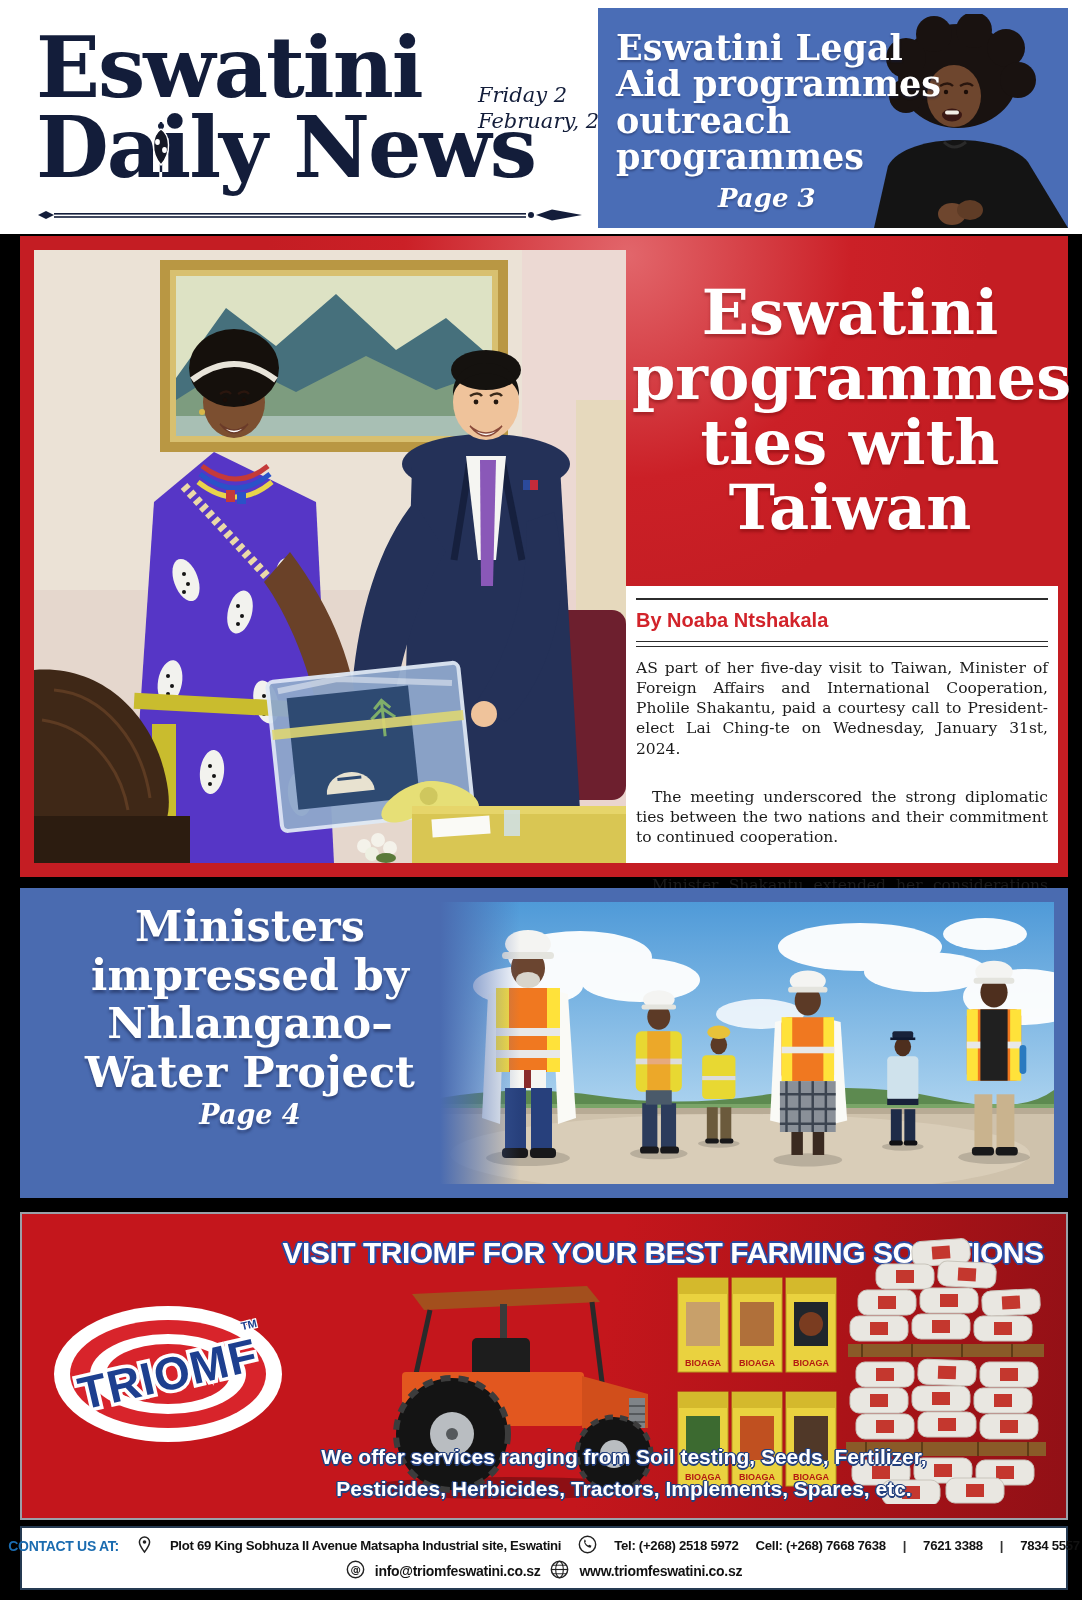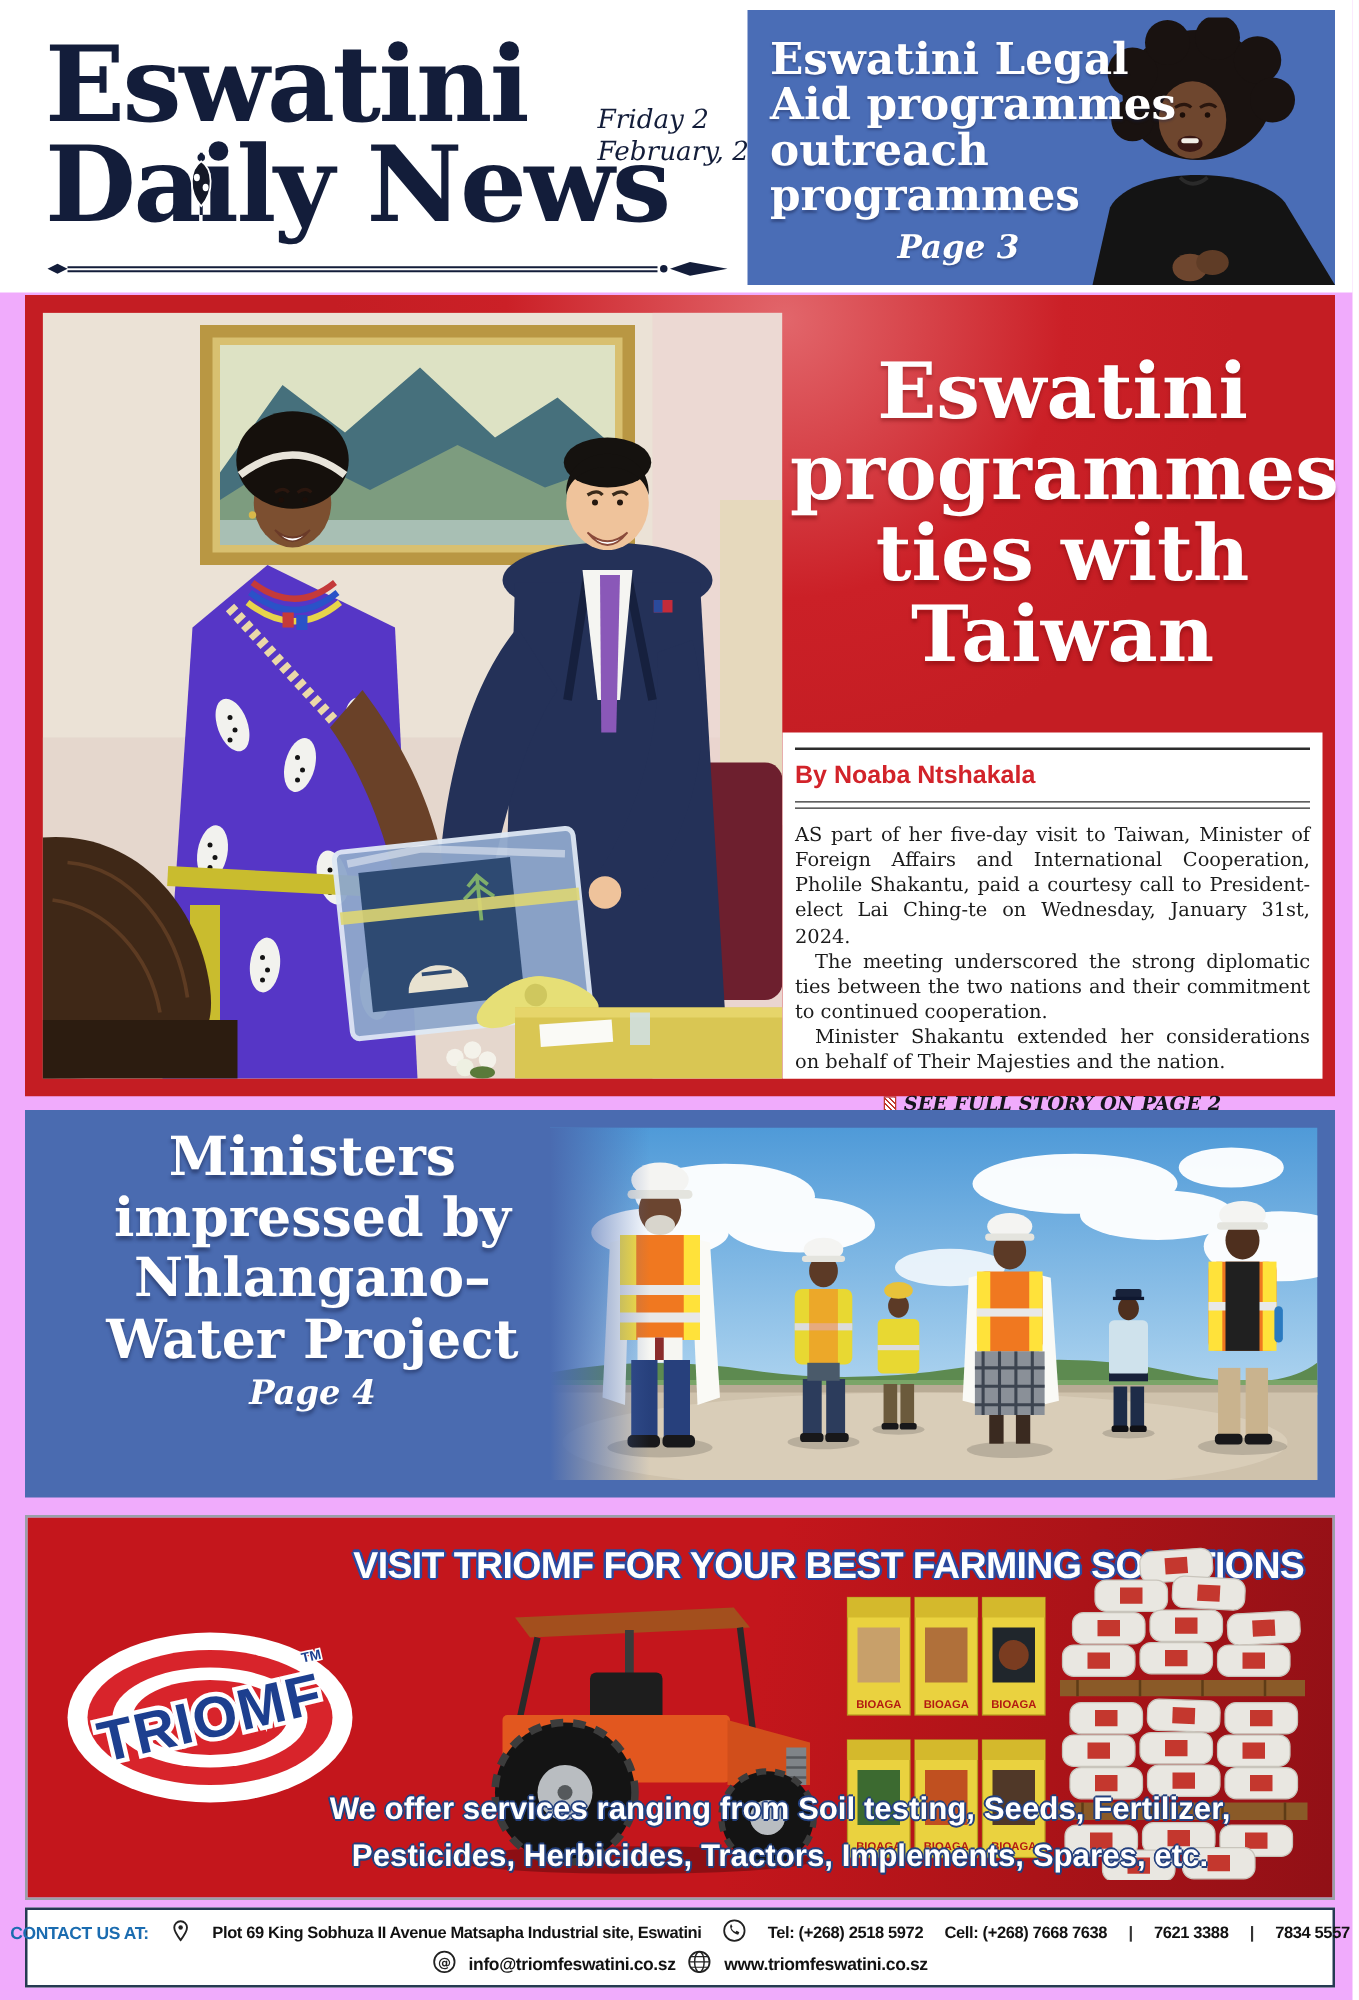--- a/index.html
+++ b/index.html
@@ -1,16 +1,16 @@
 <!DOCTYPE html>
 <html><head>
 <meta charset="utf-8">
 <style>
   html,body{margin:0;padding:0;background:#ffffff;}
-  .page{position:relative;width:1082px;height:1600px;background:#f0abfc;overflow:hidden;
+  .page{position:relative;width:1082px;height:1600px;background:#000000;overflow:hidden;
         font-family:"Liberation Sans",sans-serif;}
   
   .masthead{position:absolute;left:0;top:0;width:1087px;height:234px;background:#fff;}
   .mast-title{position:absolute;left:36px;top:28px;font-family:"DejaVu Serif",serif;
       font-weight:bold;font-size:84px;line-height:.95;color:#131d3a;letter-spacing:-2px;}
   .mast-shield{position:absolute;left:146px;top:122px;}
   .mast-date{position:absolute;left:478px;top:82px;font-family:"DejaVu Serif",serif;
       font-style:italic;font-size:21px;line-height:1.25;color:#131d3a;}
   .mast-spear{position:absolute;left:36px;top:206px;}
   
@@ -27,21 +27,21 @@
   .main-headline{position:absolute;left:612px;top:44px;width:436px;text-align:center;
       font-family:"DejaVu Serif",serif;font-weight:bold;font-size:62px;line-height:1.05;color:#fff;
       text-shadow:0 3px 3px rgba(90,0,0,.35);white-space:nowrap;}
   .article-box{position:absolute;left:606px;top:350px;width:432px;height:277px;background:#fff;
       box-sizing:border-box;padding:6px 10px 8px;}
   .rule-top{border-top:2px solid #2c2c2c;margin:6px 0 9px;}
   .byline{font-family:"Liberation Sans",sans-serif;font-weight:bold;font-size:20px;color:#d2232a;}
   .rule-double{height:4px;border-top:1px solid #2c2c2c;border-bottom:1px solid #2c2c2c;margin:9px 0 11px;}
   .article-box p{margin:0;font-family:"DejaVu Serif",serif;font-size:15.5px;line-height:1.3;
       color:#1b1b1b;text-align:justify;}
-  .article-box p + p{text-indent:16px;}
+  .article-box p + p{text-indent:16px;margin-top:28px;}
   .see-full{margin-top:14px;text-align:center;font-family:"DejaVu Serif",serif;font-style:italic;
       font-weight:bold;font-size:15.5px;color:#15151c;}
   .see-icon{display:inline-block;width:8px;height:10px;border:1.5px solid #c0392b;margin-right:6px;
       vertical-align:-1px;background:repeating-linear-gradient(45deg,#c0392b 0 1px,#fff 1px 3px);}
   
   .water-banner{position:absolute;left:20px;top:888px;width:1048px;height:310px;background:#4a6bb0;overflow:hidden;}
   .water-photo{position:absolute;left:420px;top:14px;width:614px;height:282px;}
   .water-headline{position:absolute;left:24px;top:14px;width:412px;text-align:center;
       font-family:"DejaVu Serif",serif;font-weight:bold;font-size:43px;line-height:1.13;color:#fff;
       text-shadow:0 3px 3px rgba(15,25,60,.45);white-space:nowrap;}
@@ -52,21 +52,21 @@
       background:linear-gradient(100deg,#c4161c 0%,#c4161c 55%,#ab1318 78%,#911016 100%);overflow:hidden;}
   .ad-slogan{position:absolute;left:250px;right:12px;top:22px;text-align:center;
       font-weight:bold;font-size:30px;letter-spacing:-.5px;color:#fff;
       text-shadow:-2px 0 #2a4aa0,2px 0 #2a4aa0,0 -2px #2a4aa0,0 2px #2a4aa0,
                   -1px -1px #2a4aa0,1px 1px #2a4aa0,-1px 1px #2a4aa0,1px -1px #2a4aa0;}
   .ad-logo{position:absolute;left:26px;top:80px;}
   .ad-tractor{position:absolute;left:330px;top:62px;}
   .ad-boxes{position:absolute;left:652px;top:60px;}
   .ad-bags{position:absolute;left:820px;top:18px;}
   .ad-services{position:absolute;left:230px;right:70px;bottom:14px;text-align:center;
-      font-weight:bold;font-size:25px;line-height:1.5;color:#fff;
+      font-weight:bold;font-size:21px;line-height:1.5;color:#fff;
       text-shadow:-1.5px 0 #23407e,1.5px 0 #23407e,0 -1.5px #23407e,0 1.5px #23407e,
                   -1px -1px #23407e,1px 1px #23407e;}
   
   .footer{position:absolute;left:20px;top:1526px;width:1048px;height:64px;background:#fff;
       box-sizing:border-box;border:2px solid #253a52;display:flex;flex-direction:column;
       justify-content:center;gap:3px;}
   .f-row{display:flex;align-items:center;justify-content:center;gap:17px;white-space:nowrap;
       font-size:13.2px;letter-spacing:-.3px;font-weight:bold;color:#121212;}
   .f-row2{font-size:14px;gap:10px;}
   .f-label{color:#1b6cb0;font-size:14px;}

